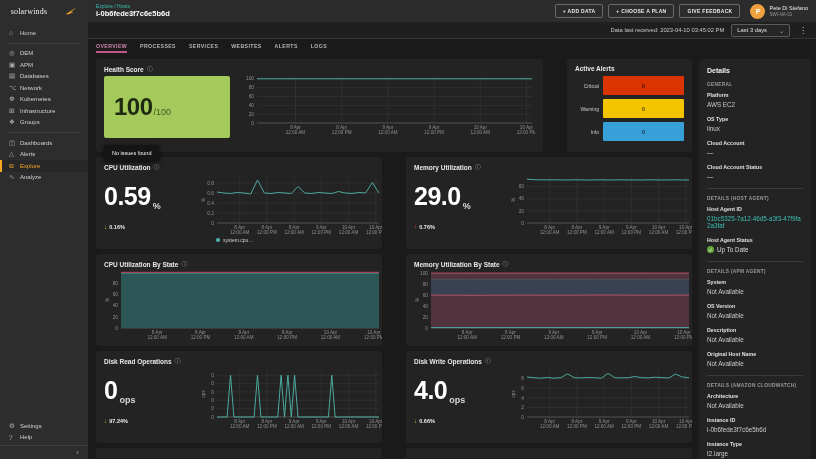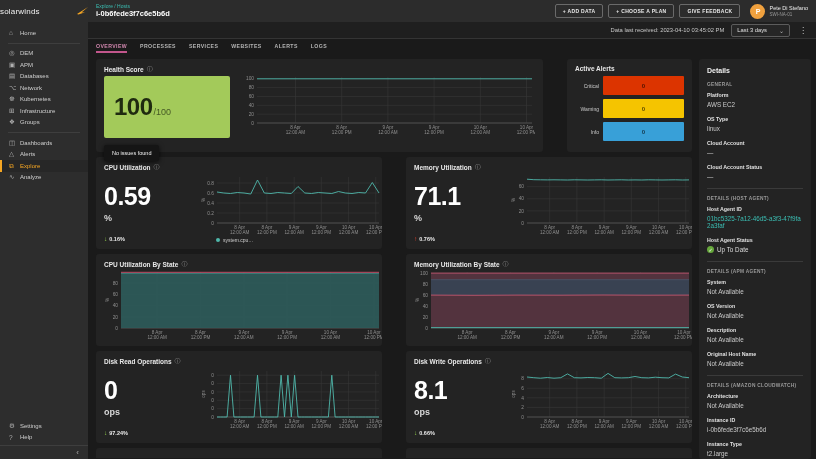--- a/index.html
+++ b/index.html
@@ -4,21 +4,21 @@
 <style>
   * { margin:0; padding:0; box-sizing:border-box; }
   html,body { background:#101010; }
   .page {
     width:816px; height:459px; position:relative; overflow:hidden;
     background:#1a1a1a; font-family:"Liberation Sans","DejaVu Sans",sans-serif;
     color:#ddd; display:flex;
   }
   
   .sidebar { width:88px; flex:none; background:#2d2d2d; display:flex; flex-direction:column; }
-  .logo { height:22px; display:flex; align-items:center; justify-content:space-between; gap:19px; }
+  .logo { height:22px; display:flex; align-items:center; justify-content:center; gap:19px;font-family:Liberation Serif, serif; }
   .logo-text { font-size:8px; color:#f0f0f0; letter-spacing:0.2px; }
   .nav { padding-top:5px; }
   .nav-item { height:11.5px; display:flex; align-items:center; padding-left:7px;
     font-size:6px; color:#cfcfcf; border-left:2px solid transparent; cursor:pointer; }
   .nav-item .nicon { width:11px; font-size:6.5px; color:#b0b0b0; text-align:left; }
   .nav-item.active { color:#f5a623; border-left-color:#f5a623; background:rgba(0,0,0,0.12); }
   .nav-item.active .nicon { color:#f5a623; }
   .nav-sep { border-top:1px solid #3e3e3e; margin:4px 8px; }
   .sb-spacer { flex:1; }
   .sb-bottom { padding-bottom:2px; }
@@ -71,21 +71,21 @@
   .health-chart { flex:1; height:72px; margin-left:12px; margin-top:-2px; }
   .tooltip { position:absolute; left:8px; top:calc(100% - 7px); background:#151515; color:#f0f0f0;
     font-size:5.5px; padding:5px 8px; border-radius:2px; box-shadow:0 1px 5px rgba(0,0,0,0.7); z-index:6; white-space:nowrap; }
   
   .alert-row { display:flex; align-items:center; margin-top:4px; }
   .alert-label { width:28px; text-align:right; font-size:5px; color:#c9c9c9; padding-right:4px; flex:none; }
   .alert-box { flex:1; height:19px; border-radius:1px; display:flex; align-items:center;
     justify-content:center; font-size:6px; font-weight:bold; color:rgba(0,0,0,0.65); cursor:pointer; }
   
   .stat-col { width:96px; flex:none; display:flex; flex-direction:column; padding-top:8px; }
-  .stat-value { display:flex; align-items:flex-start; gap:2px; color:#fff;flex-direction:column; }
+  .stat-value { display:flex; align-items:flex-end; gap:2px; color:#fff; }
   .stat-num { font-size:25px; font-weight:bold; letter-spacing:-0.5px; }
   .stat-unit { font-size:9px; font-weight:bold; color:#d8d8d8; }
   .delta { margin-top:12px; font-size:5.5px; font-weight:bold; color:#e8e8e8; display:flex; align-items:center; gap:2px; }
   .delta .arrow { font-size:6.5px; }
   .delta.down .arrow { color:#8bc34a; }
   .delta.up .arrow { color:#e0442e; }
   .chart-col { flex:1; min-width:0; display:flex; flex-direction:column; }
   .chart { width:100%; height:62px; }
   .chart-tall { height:72px; }
   .legend { display:flex; align-items:center; gap:3px; margin-left:16px; margin-top:1px; }
@@ -356,21 +356,21 @@
           </div>
 
           <div class="card card-half">
             <div class="card-title">
               <span>Memory Utilization</span>
               <span class="info-icon">ⓘ</span>
             </div>
             <div class="card-body">
               <div class="stat-col">
                 <div class="stat-value">
-                  <span class="stat-num">71.1</span>
+                  <span class="stat-num">29.0</span>
                   <span class="stat-unit">%</span>
                 </div>
                 <div class="delta up">
                   <span class="arrow">↑</span>
                   <span>0.76%</span>
                 </div>
               </div>
               <div class="chart-col">
                 <div class="chart"><svg width="182" height="62">
                       <line x1="17" y1="12.68421052631579" x2="179" y2="12.68421052631579" stroke="#383838" stroke-width="0.6"></line>
@@ -557,21 +557,21 @@
           </div>
 
           <div class="card card-half">
             <div class="card-title">
               <span>Disk Write Operations</span>
               <span class="info-icon">ⓘ</span>
             </div>
             <div class="card-body">
               <div class="stat-col">
                 <div class="stat-value">
-                  <span class="stat-num">8.1</span>
+                  <span class="stat-num">4.0</span>
                   <span class="stat-unit">ops</span>
                 </div>
                 <div class="delta down">
                   <span class="arrow">↓</span>
                   <span>0.66%</span>
                 </div>
               </div>
               <div class="chart-col">
                 <div class="chart"><svg width="182" height="62">
                       <line x1="17" y1="10.666666666666664" x2="179" y2="10.666666666666664" stroke="#383838" stroke-width="0.6"></line>

